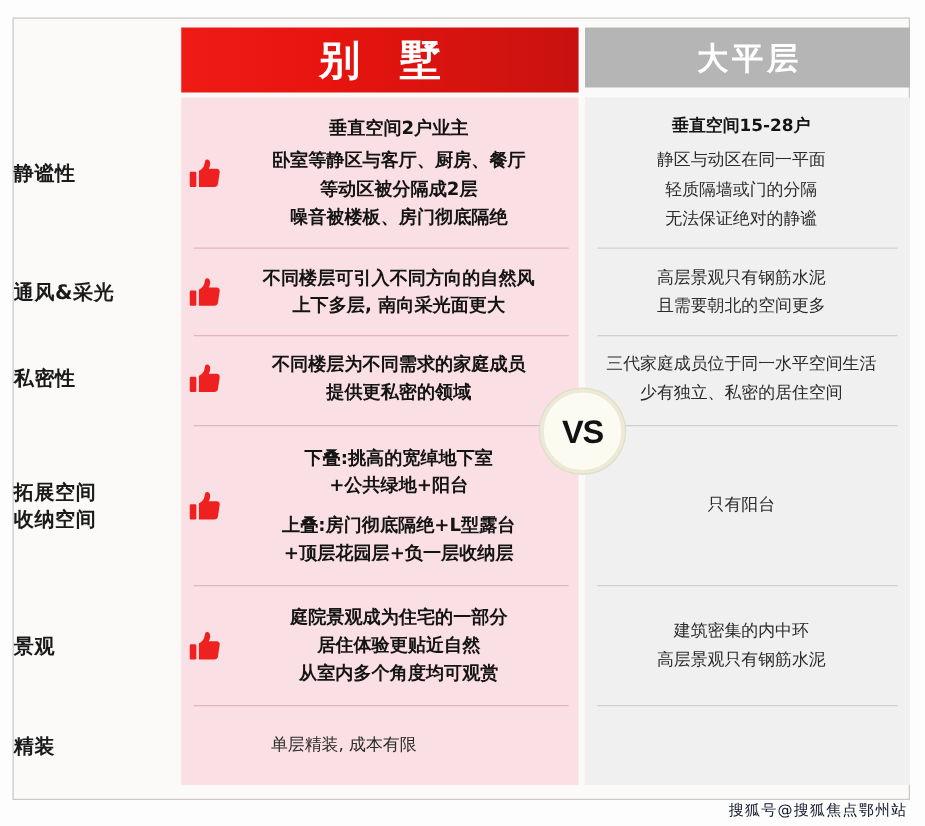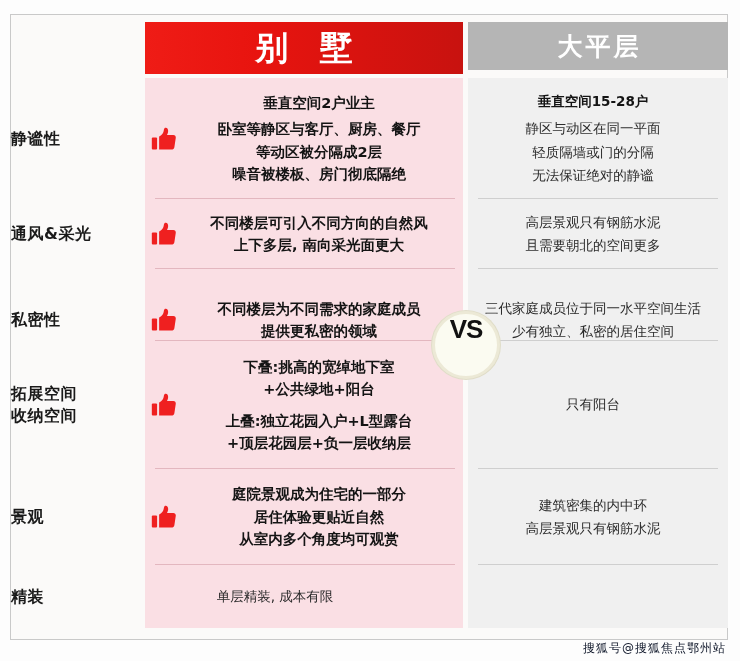--- a/index.html
+++ b/index.html
@@ -184,20 +184,21 @@
     position: absolute;
     left: 432px;
     top: 311px;
     width: 62px;
     height: 62px;
     border-radius: 50%;
     background: #fbfbf1;
     border: 3px solid #ece9d6;
     box-shadow: 0 0 0 1px #e0ddc8;
     display: flex;
+    align-items: center;
     justify-content: center;
     z-index: 9;
   }
   .vs-badge span {
     font-size: 26px;
     font-weight: bold;
     color: #111111;
     letter-spacing: -1px;
     font-family: "Liberation Sans", sans-serif;
   }
@@ -286,21 +287,21 @@
             <div>上下多层, 南向采光面更大</div>
           </div>
         </div>
         <div class="cell-flat">
           <div>
             <div>高层景观只有钢筋水泥</div>
             <div>且需要朝北的空间更多</div>
           </div>
         </div>
       </div>
-      <div class="row" style="top: 284px; height: 72px;">
+      <div class="row" style="top: 267px; height: 72px;">
         <div class="cell-label">
           <div>私密性</div>
         </div>
         <div class="cell-villa">
           <div class="thumb">
             <svg width="26" height="26" viewBox="0 0 64 64" aria-hidden="true">
               <rect x="2" y="28" width="13" height="30" rx="2.5" fill="#ef2020"></rect>
               <path d="M20 58 L20 26 C20 26 27 23 30 16 C32.5 10.5 31 4 36 4 C41 4 43 9 42 15 C41.4 18.6 39.5 22 39.5 22 L55 22 C59 22 61.5 25 61 29 L57.5 52 C57 56 54 58 50.5 58 Z" fill="#ef2020"></path>
             </svg>
           </div>
@@ -324,21 +325,21 @@
           <div class="thumb">
             <svg width="26" height="26" viewBox="0 0 64 64" aria-hidden="true">
               <rect x="2" y="28" width="13" height="30" rx="2.5" fill="#ef2020"></rect>
               <path d="M20 58 L20 26 C20 26 27 23 30 16 C32.5 10.5 31 4 36 4 C41 4 43 9 42 15 C41.4 18.6 39.5 22 39.5 22 L55 22 C59 22 61.5 25 61 29 L57.5 52 C57 56 54 58 50.5 58 Z" fill="#ef2020"></path>
             </svg>
           </div>
           <div class="villa-text">
             <div>下叠:挑高的宽绰地下室</div>
             <div>+公共绿地+阳台</div>
             <div style="height:9px"></div>
-            <div>上叠:独立花园入户+L型露台</div>
+            <div>上叠:房门彻底隔绝+L型露台</div>
             <div>+顶层花园层+负一层收纳层</div>
           </div>
         </div>
         <div class="cell-flat">
           <div>
             <div>只有阳台</div>
           </div>
         </div>
       </div>
       <div class="row" style="top: 469px; height: 96px;">

